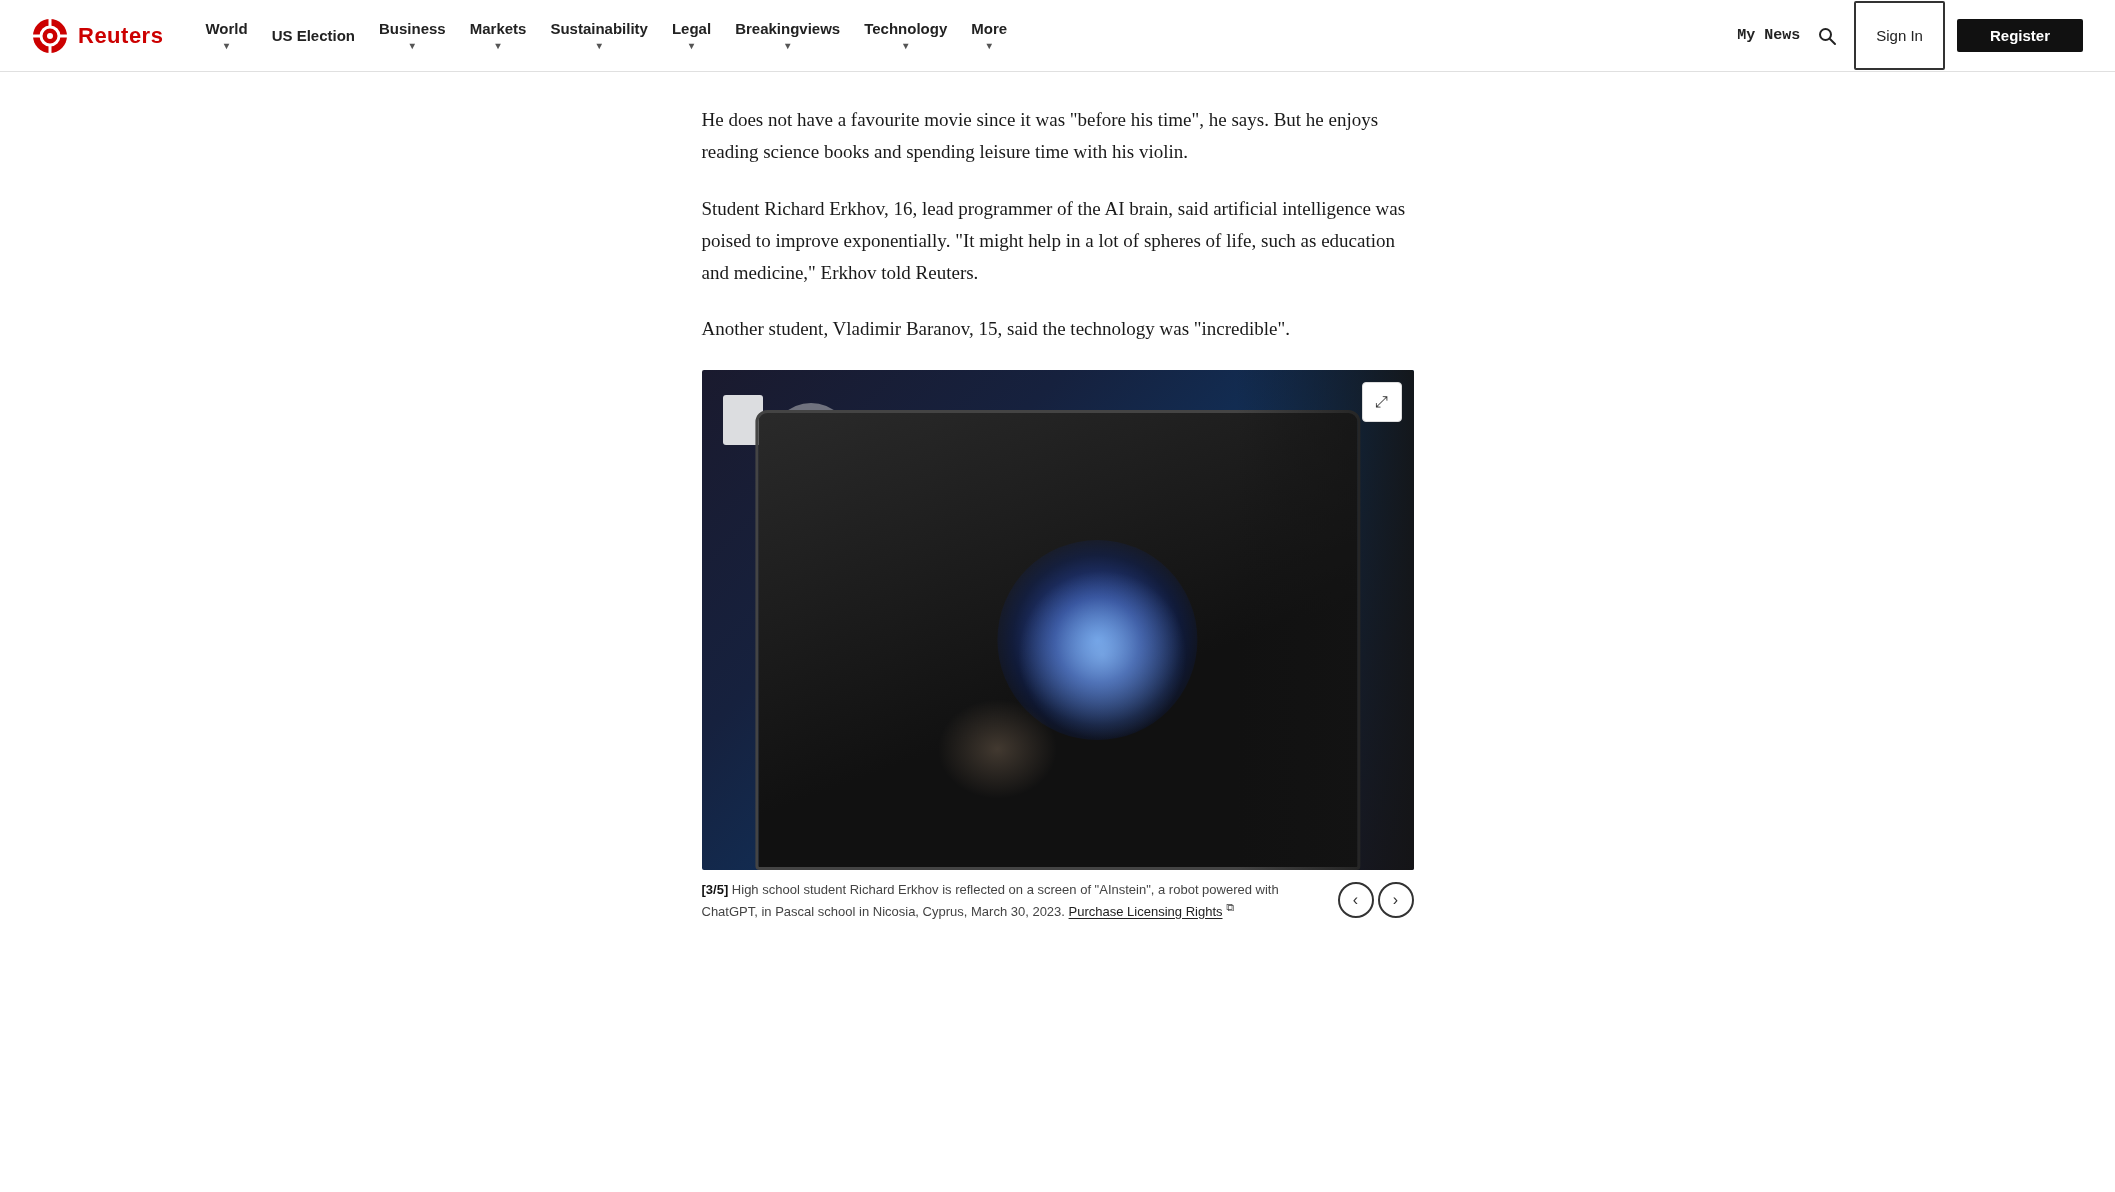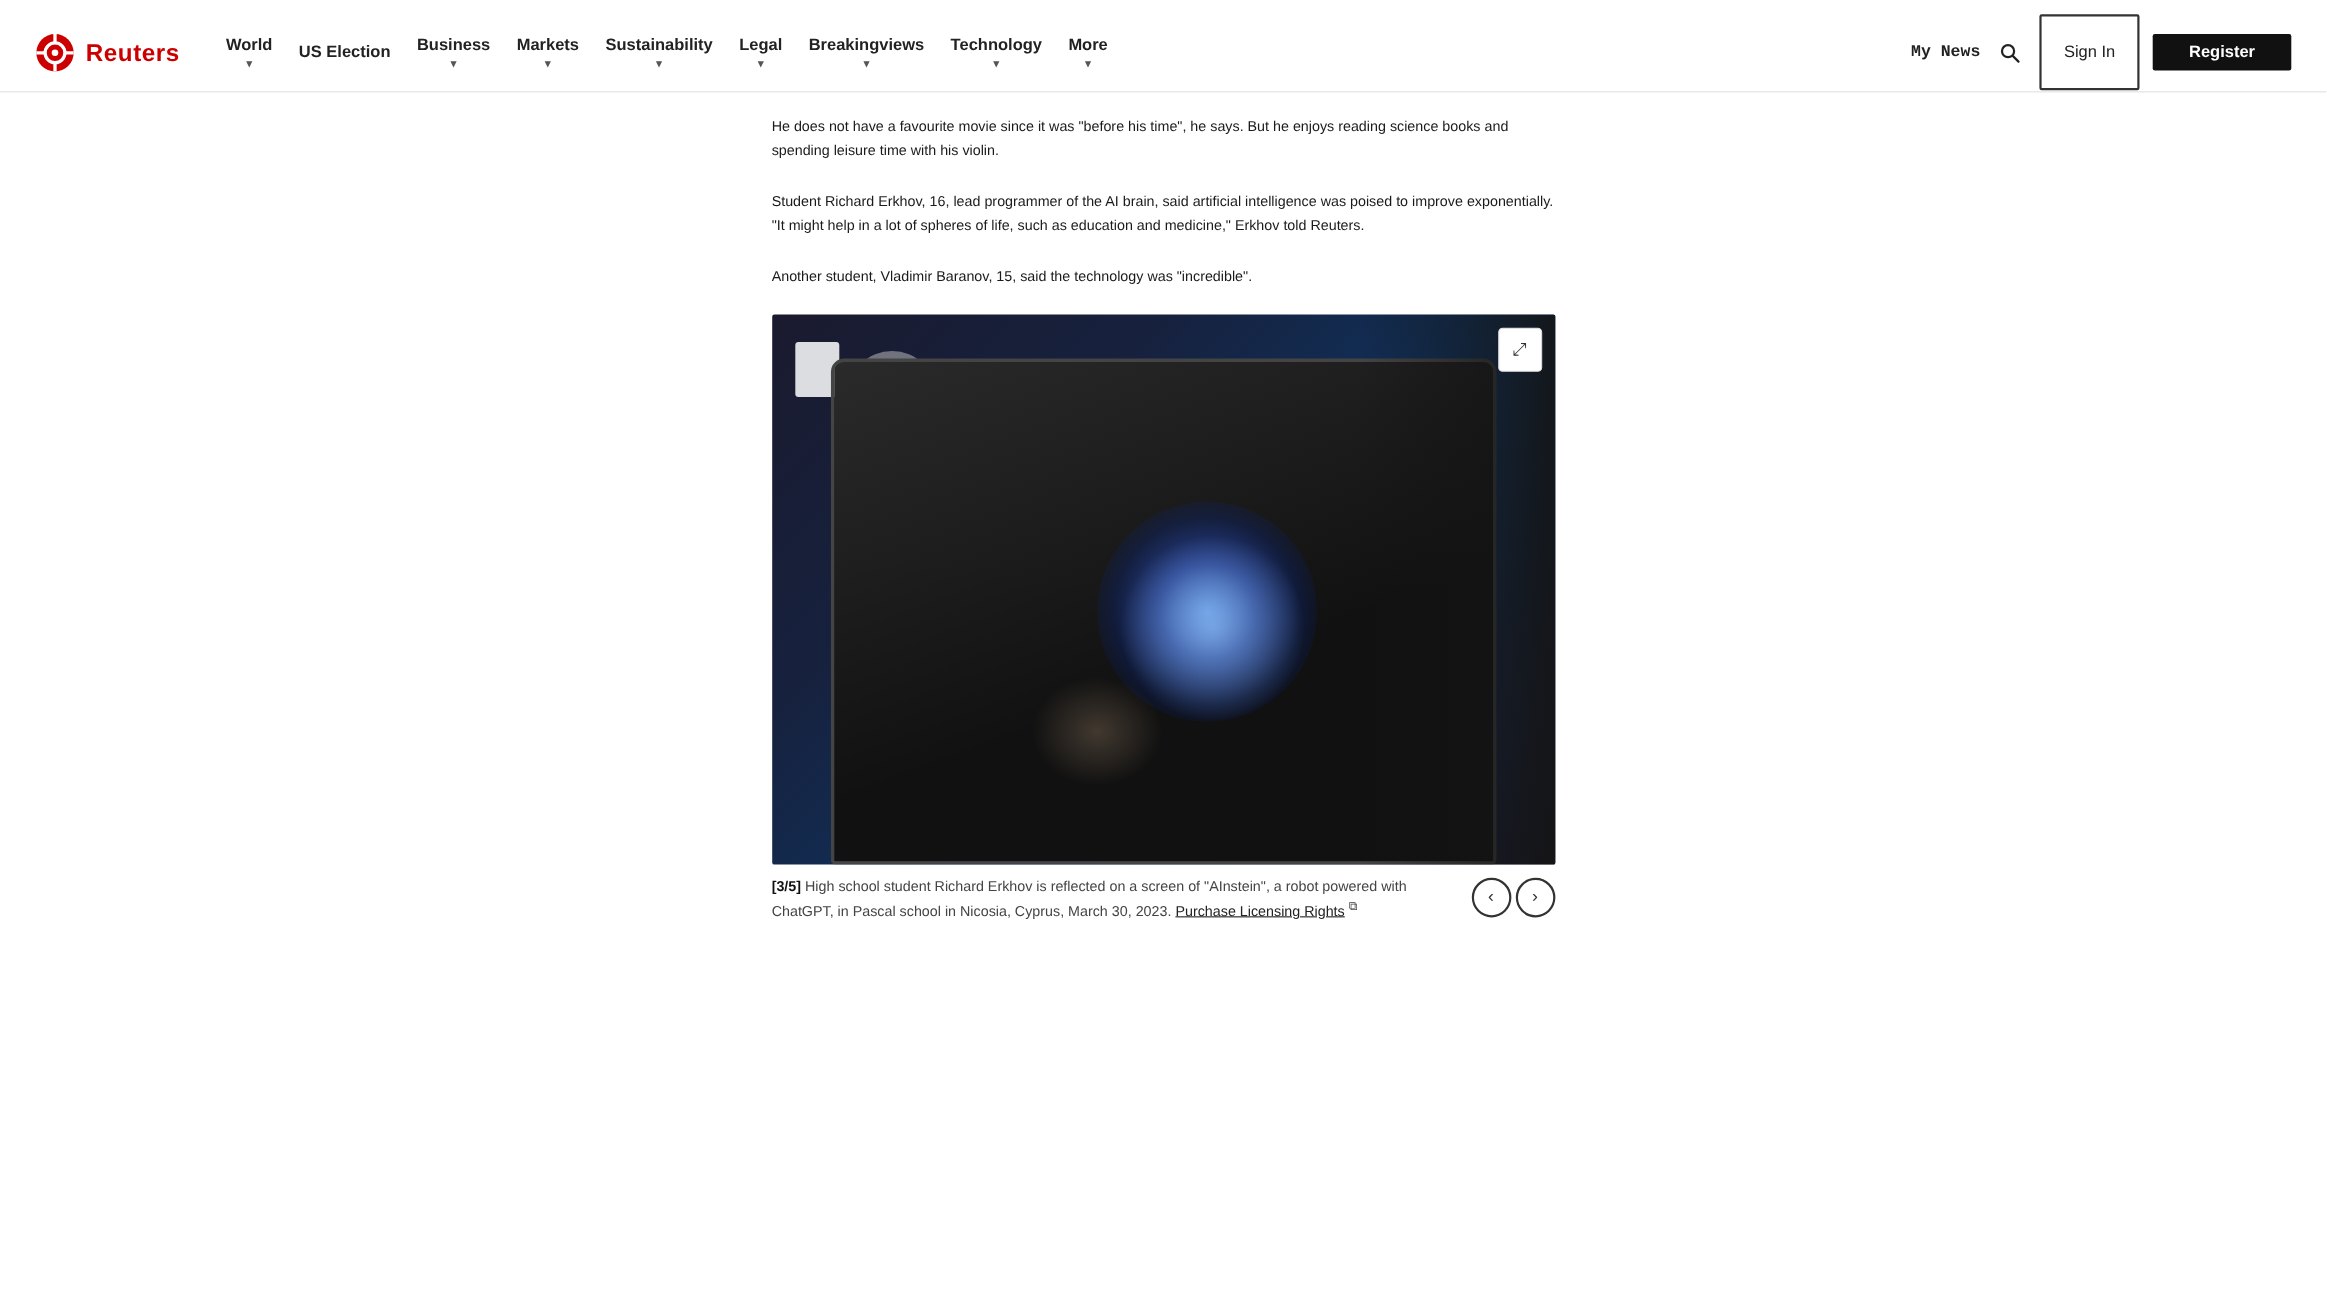--- a/index.html
+++ b/index.html
@@ -7,21 +7,21 @@
 
     
     .header {
       display: flex;
       align-items: center;
       padding: 0 32px;
       height: 72px;
       border-bottom: 1px solid #e0e0e0;
       background: #fff;
       position: sticky;
-      top: 12px;
+      top: 0;
       z-index: 100;
     }
     .logo-area {
       display: flex;
       align-items: center;
       gap: 10px;
       margin-right: 32px;
       flex-shrink: 0;
     }
     .logo-icon {
@@ -107,25 +107,25 @@
 
     
     .main-content {
       max-width: 760px;
       margin: 0 auto;
       padding: 32px 24px 60px;
     }
 
     
     .article-para {
-      font-size: 13px;
+      font-size: 19px;
       line-height: 1.7;
       color: #1a1a1a;
       margin-bottom: 24px;
-      font-family: Liberation Sans, sans-serif;
+      font-family: Liberation Serif, serif;
     }
 
     
     .image-block {
       position: relative;
       margin-bottom: 0;
     }
     .article-image {
       width: 100%;
       height: 500px;

